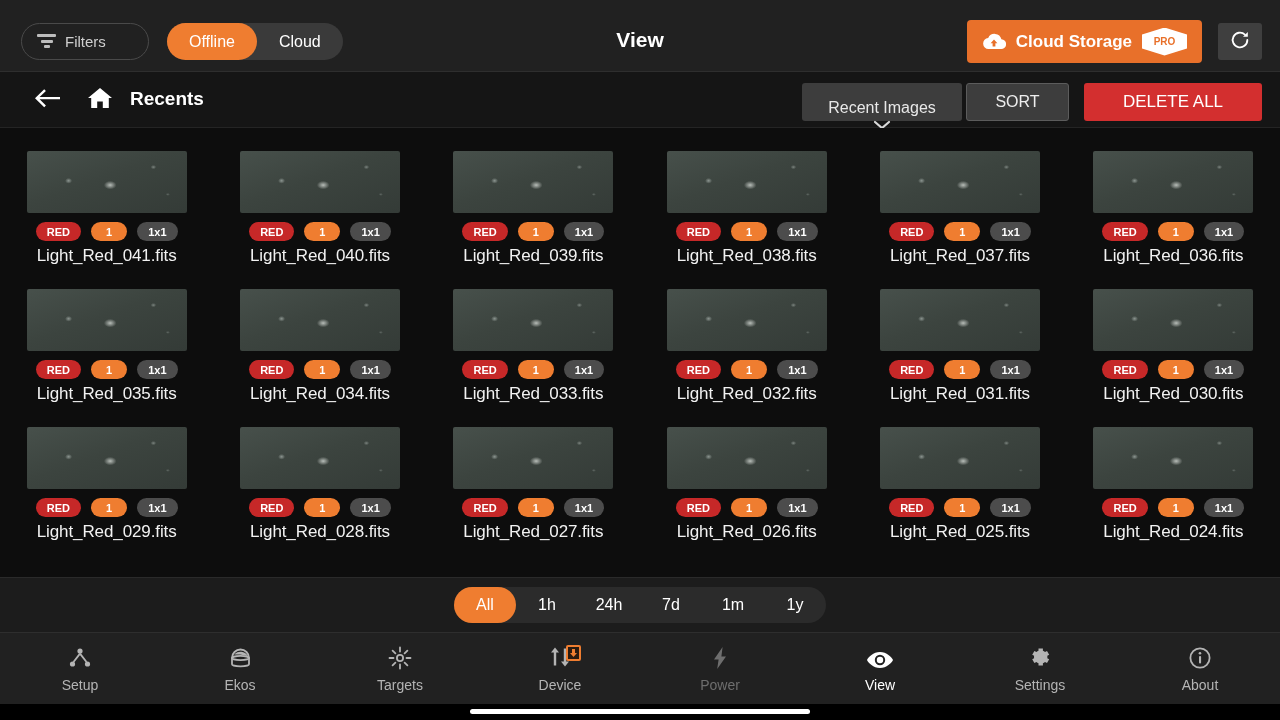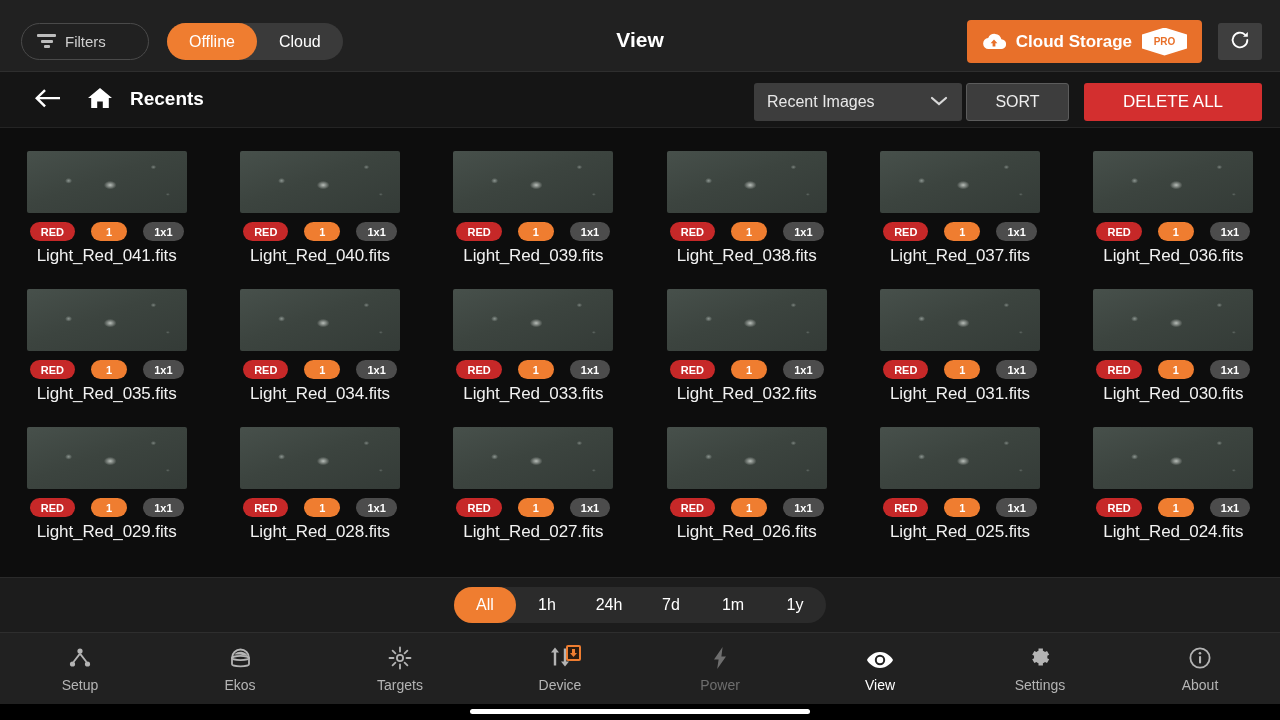--- a/index.html
+++ b/index.html
@@ -74,23 +74,23 @@
     background:#151515; border-bottom:1px solid #242424;
   }
   .back-arrow { position:absolute; left:32px; top:14px; width:30px; height:28px;
                 display:flex; align-items:center; justify-content:center; }
   .home-ico   { position:absolute; left:86px; top:14px; width:28px; height:28px;
                 display:flex; align-items:center; justify-content:center; }
   .crumb { position:absolute; left:130px; top:16px; color:#fff; font-size:19px; font-weight:bold; }
 
   .dropdown {
     position:absolute; right:318px; top:11px;
-    width:208px; height:38px; background:#3d3d3d; border-radius:3px;
+    width:160px; height:38px; background:#3d3d3d; border-radius:3px;
     display:flex; align-items:center; justify-content:space-between;
-    padding:8px 13px; color:#e8e8e8; font-size:16px;
+    padding:16px 13px; color:#e8e8e8; font-size:16px;flex-direction:column;
   }
   .sort-btn {
     position:absolute; right:211px; top:11px;
     width:103px; height:38px; background:#3d3d3d; border:1px solid #5c5c5c;
     border-radius:3px; display:flex; align-items:center; justify-content:center;
     color:#ededed; font-size:16px;margin-left:20px;
   }
   .delete-btn {
     position:absolute; right:18px; top:11px;
     width:178px; height:38px; background:#d32f2f; border-radius:3px;
@@ -107,21 +107,21 @@
   .cell { padding-top:23px; display:flex; flex-direction:column; align-items:center; }
   .thumb {
     width:160px; height:62px; border-radius:2px;
     background:
       radial-gradient(ellipse 9px 6px at 52% 55%, rgba(225,230,225,0.75), rgba(225,230,225,0) 70%),
       radial-gradient(ellipse 5px 4px at 26% 48%, rgba(205,215,210,0.55), rgba(205,215,210,0) 70%),
       radial-gradient(ellipse 4px 3px at 79% 26%, rgba(200,210,205,0.45), rgba(200,210,205,0) 70%),
       radial-gradient(ellipse 3px 2px at 88% 70%, rgba(190,200,195,0.3), rgba(190,200,195,0) 70%),
       linear-gradient(160deg, #47504b 0%, #3c443f 45%, #343b37 100%);
   }
-  .badges { display:flex; gap:16px; margin-top:9px; }
+  .badges { display:flex; gap:10px; margin-top:9px; }
   .bdg {
     height:19px; border-radius:10px; color:#fff;
     font-size:11px; font-weight:bold;
     display:flex; align-items:center; justify-content:center;
   }
   .bdg.filter { background:#c62828; padding:0 11px; }
   .bdg.count  { background:#ef7d30; padding:0 15px; }
   .bdg.bin    { background:#4c4c4c; padding:0 11px; }
   .fname { margin-top:5px; color:#f2f2f2; font-size:17px; letter-spacing:-0.1px; }
 

